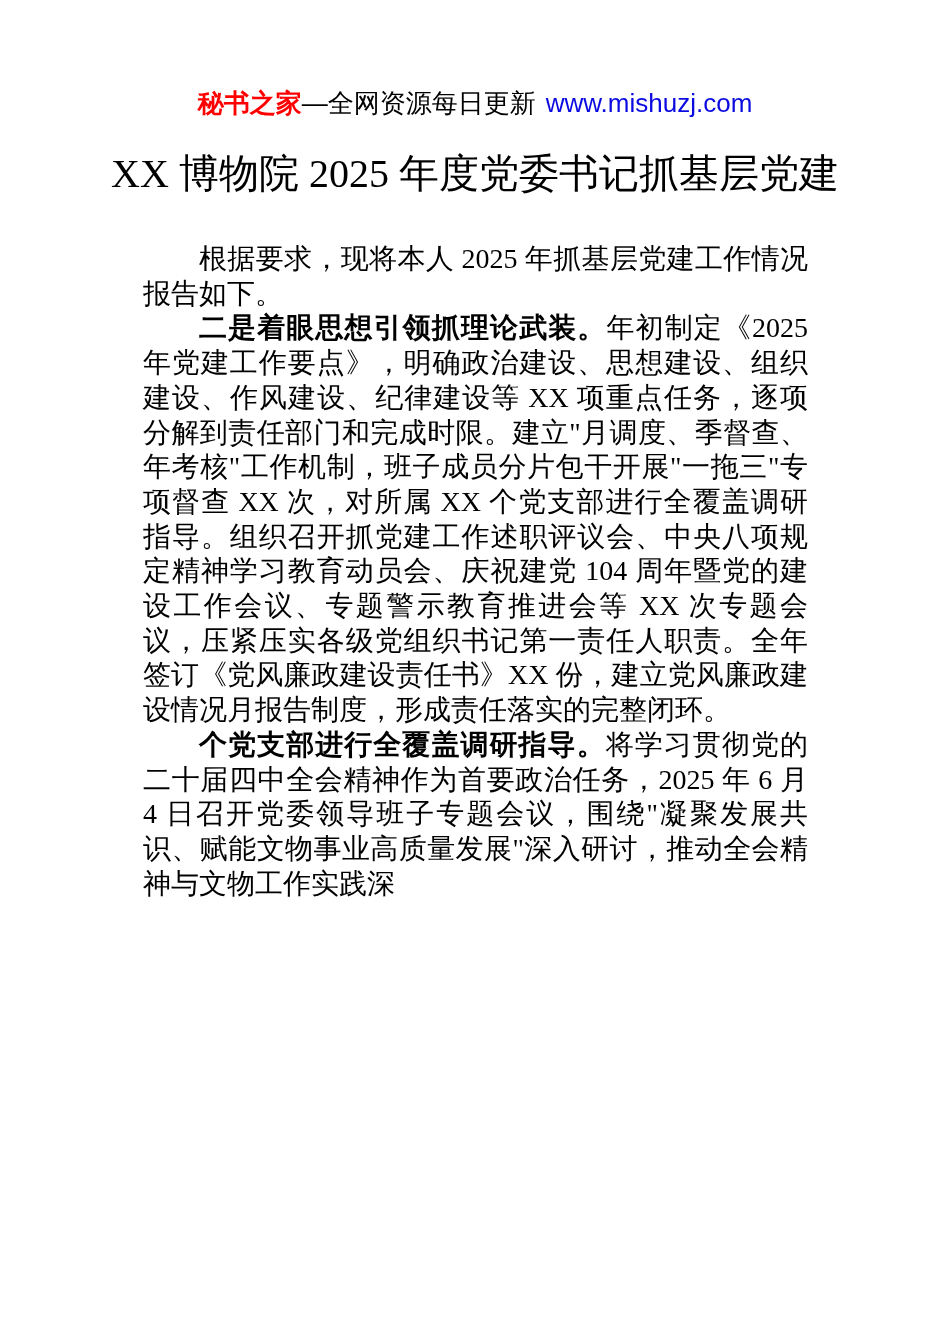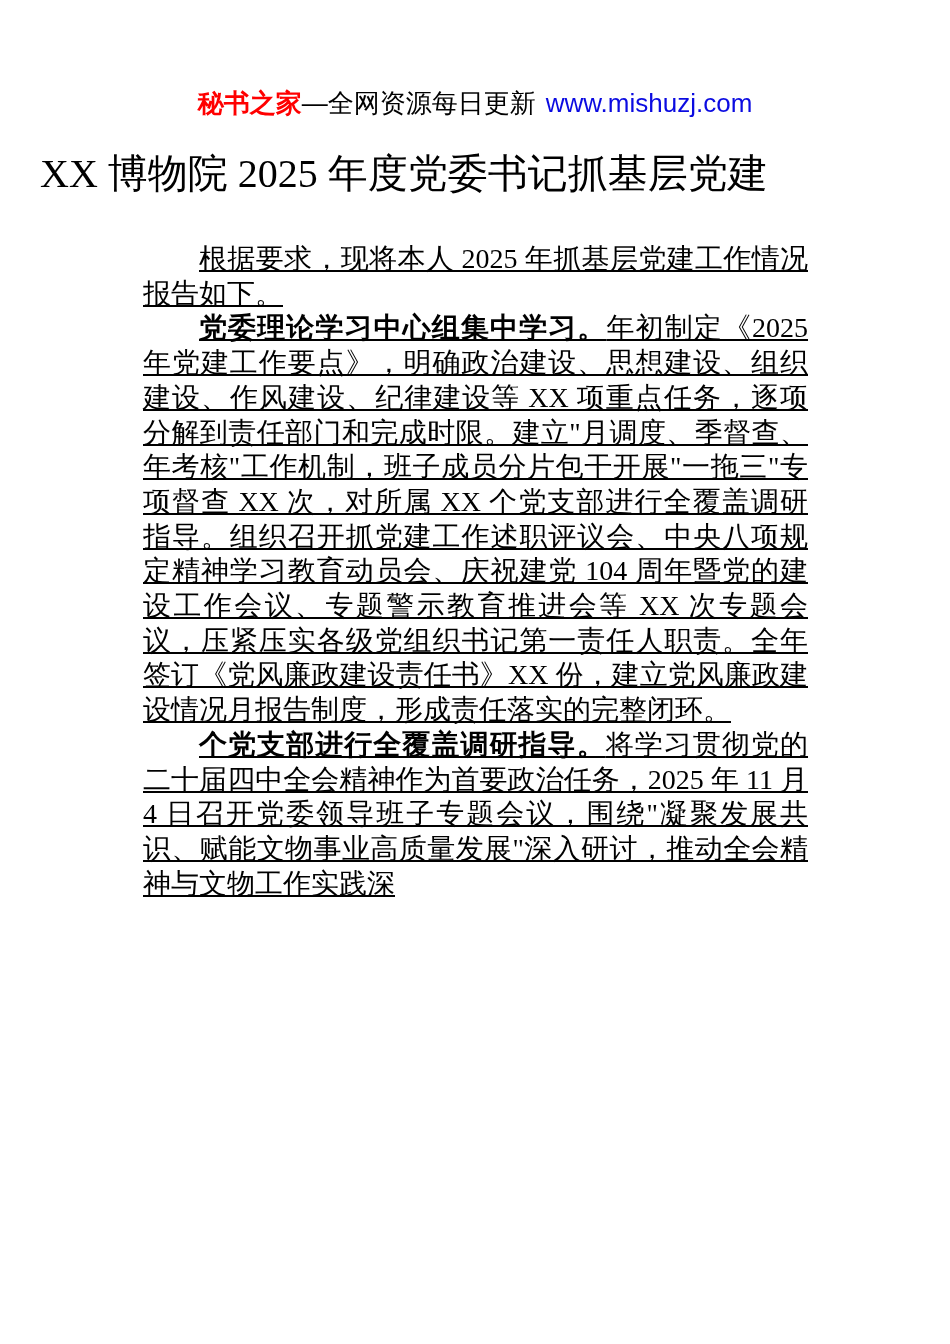--- a/index.html
+++ b/index.html
@@ -39,39 +39,38 @@
     font-weight: 400;
   }
   .site-header .url {
     color: #0b0be1;
     font-weight: 400;
     margin-left: 10px;
   }
   
   .doc-title {
     margin: 20px 40px 0;
-    text-align: left;
+    text-align: center;
     font-size: 40px;
     line-height: 71px;
     font-weight: 400;
     color: #000000;
   }
   
   .content {
     margin: 33px 142px 0 143px;
   }
   .para {
     margin: 0;
     font-size: 28px;
     line-height: 34.7px;
     text-align: justify;
     text-indent: 2em;
     color: #000000;
     word-break: break-all;
-    text-decoration: underline;
   }
   .para .lead {
     font-weight: 700;
     font-family: "Liberation Sans", "DejaVu Sans", sans-serif;
   }
 </style>
 </head>
 <body>
 
 <div class="page">
@@ -82,20 +81,20 @@
 
   <h1 class="doc-title">
     <div>XX 博物院 2025 年度党委书记抓基层党建</div>
   </h1>
 
   <div class="content">
     <p class="para">
       <span>根据要求，现将本人 2025 年抓基层党建工作情况报告如下。</span>
     </p>
     <p class="para">
-      <b class="lead">党委理论学习中心组集中学习。</b><span>年初制定《2025 年党建工作要点》，明确政治建设、思想建设、组织建设、作风建设、纪律建设等 XX 项重点任务，逐项分解到责任部门和完成时限。建立"月调度、季督查、年考核"工作机制，班子成员分片包干开展"一拖三"专项督查 XX 次，对所属 XX 个党支部进行全覆盖调研指导。组织召开抓党建工作述职评议会、中央八项规定精神学习教育动员会、庆祝建党 104 周年暨党的建设工作会议、专题警示教育推进会等 XX 次专题会议，压紧压实各级党组织书记第一责任人职责。全年签订《党风廉政建设责任书》XX 份，建立党风廉政建设情况月报告制度，形成责任落实的完整闭环。</span>
+      <b class="lead">二是着眼思想引领抓理论武装。</b><span>年初制定《2025 年党建工作要点》，明确政治建设、思想建设、组织建设、作风建设、纪律建设等 XX 项重点任务，逐项分解到责任部门和完成时限。建立"月调度、季督查、年考核"工作机制，班子成员分片包干开展"一拖三"专项督查 XX 次，对所属 XX 个党支部进行全覆盖调研指导。组织召开抓党建工作述职评议会、中央八项规定精神学习教育动员会、庆祝建党 104 周年暨党的建设工作会议、专题警示教育推进会等 XX 次专题会议，压紧压实各级党组织书记第一责任人职责。全年签订《党风廉政建设责任书》XX 份，建立党风廉政建设情况月报告制度，形成责任落实的完整闭环。</span>
     </p>
     <p class="para">
-      <b class="lead">个党支部进行全覆盖调研指导。</b><span>将学习贯彻党的二十届四中全会精神作为首要政治任务，2025 年 11 月 4 日召开党委领导班子专题会议，围绕"凝聚发展共识、赋能文物事业高质量发展"深入研讨，推动全会精神与文物工作实践深</span>
+      <b class="lead">个党支部进行全覆盖调研指导。</b><span>将学习贯彻党的二十届四中全会精神作为首要政治任务，2025 年 6 月 4 日召开党委领导班子专题会议，围绕"凝聚发展共识、赋能文物事业高质量发展"深入研讨，推动全会精神与文物工作实践深</span>
     </p>
   </div>
 
 </div>
 
 </body></html>

